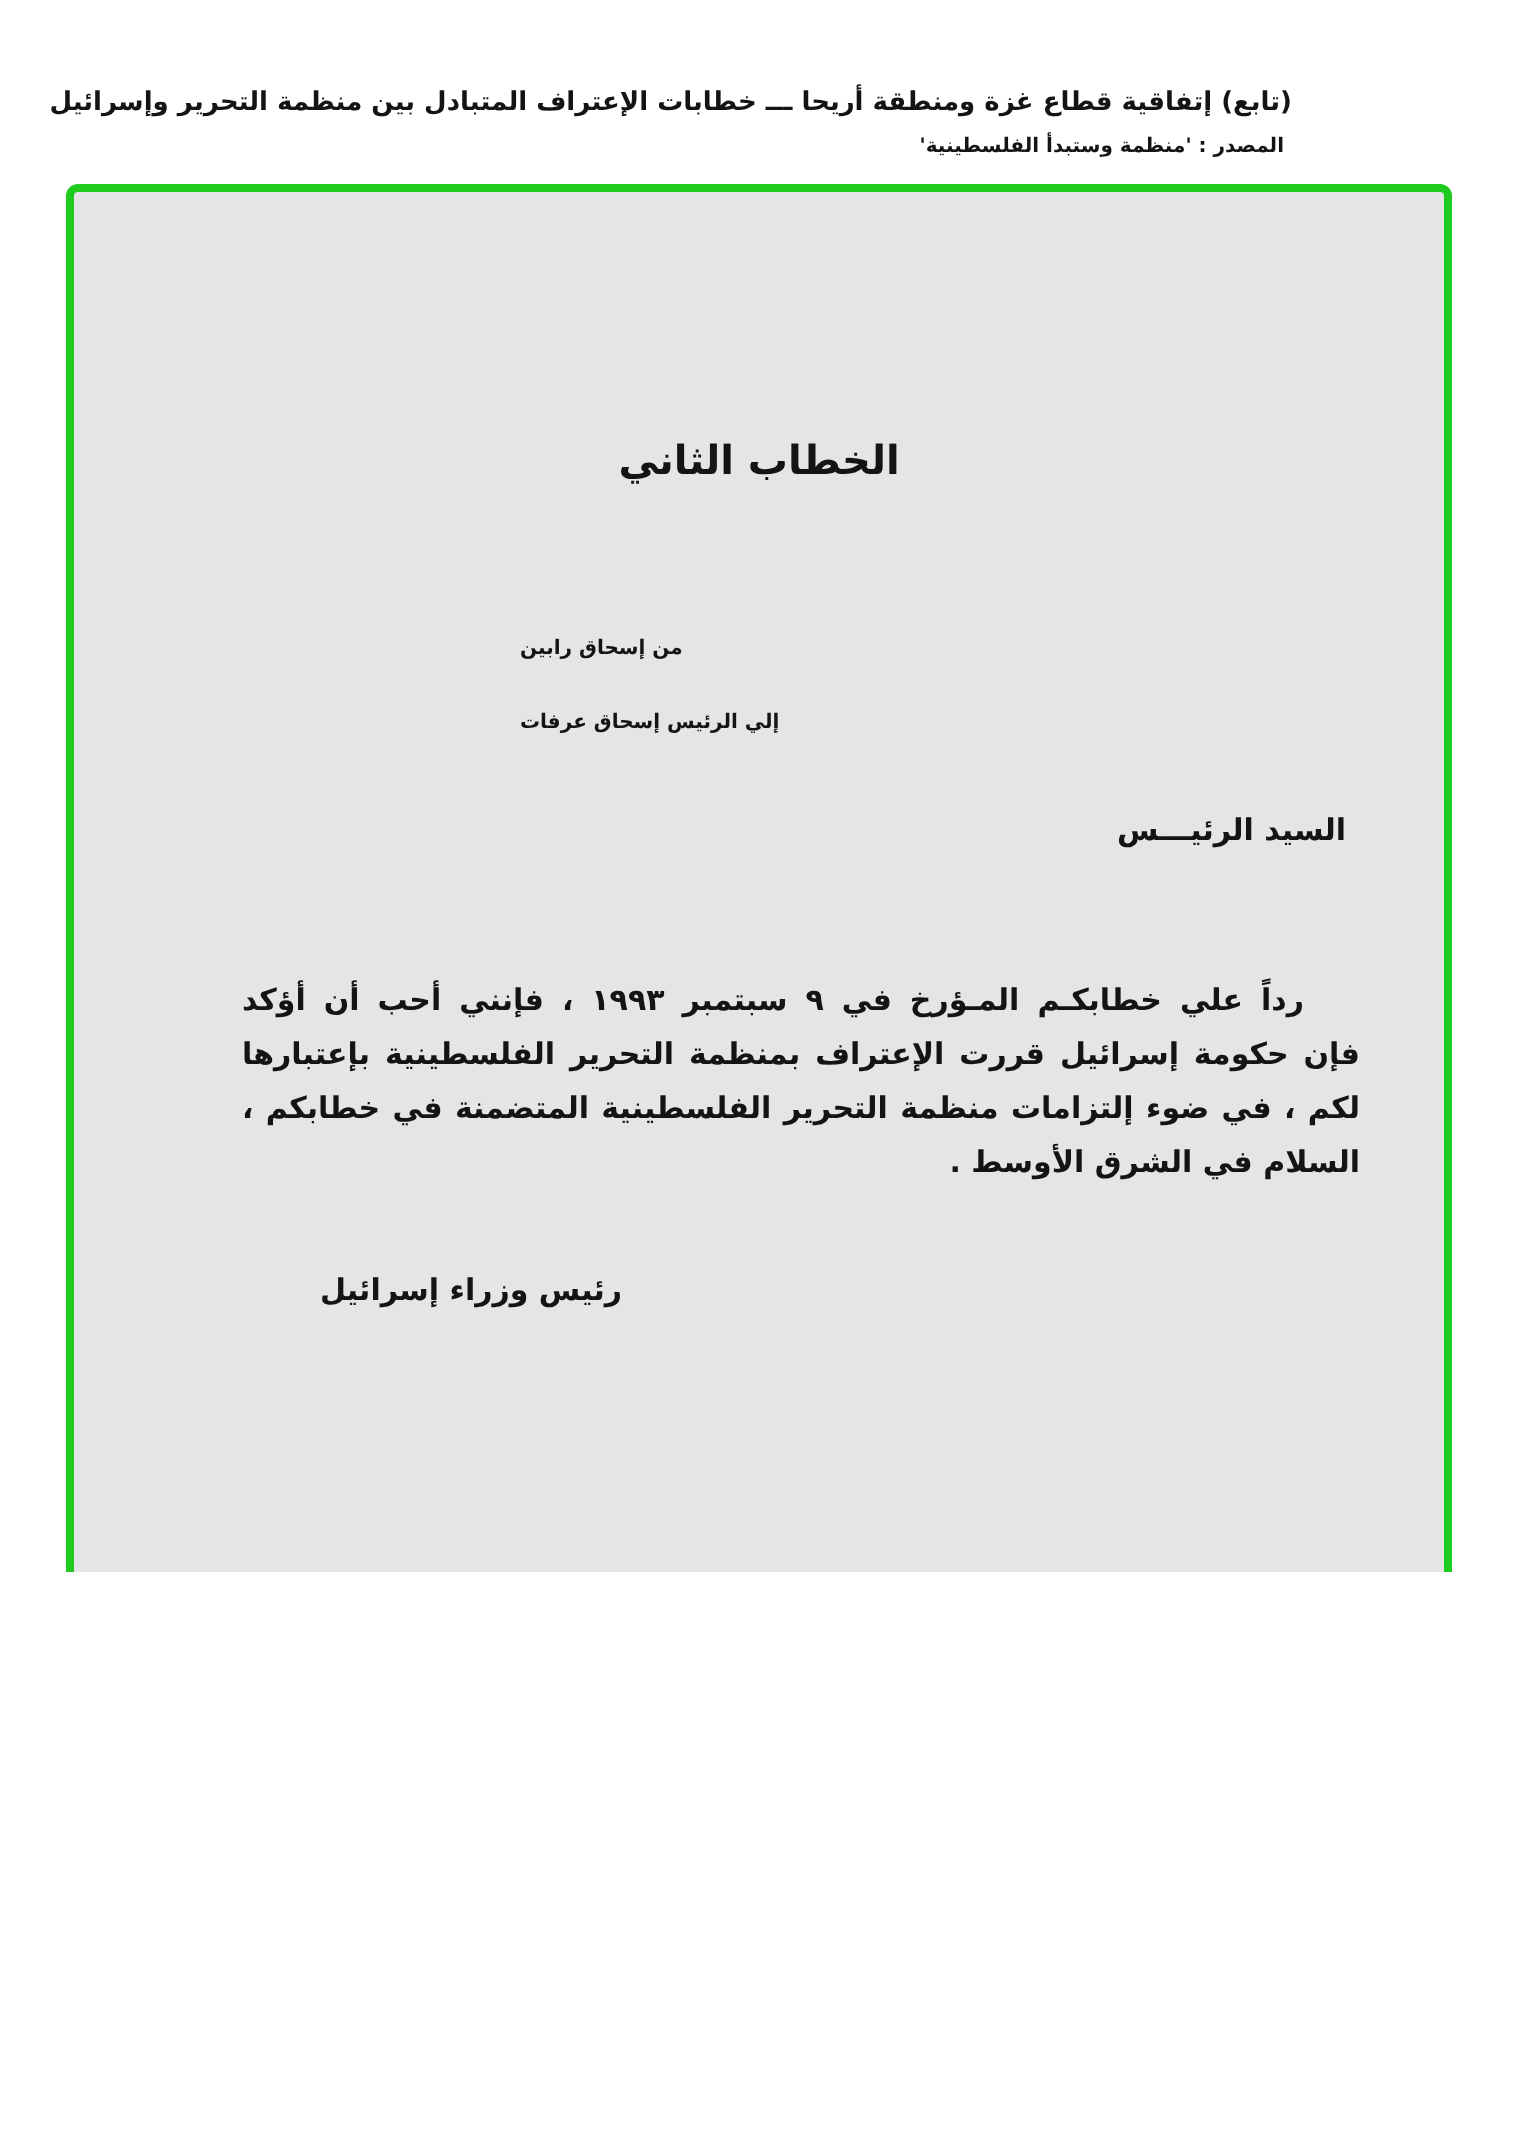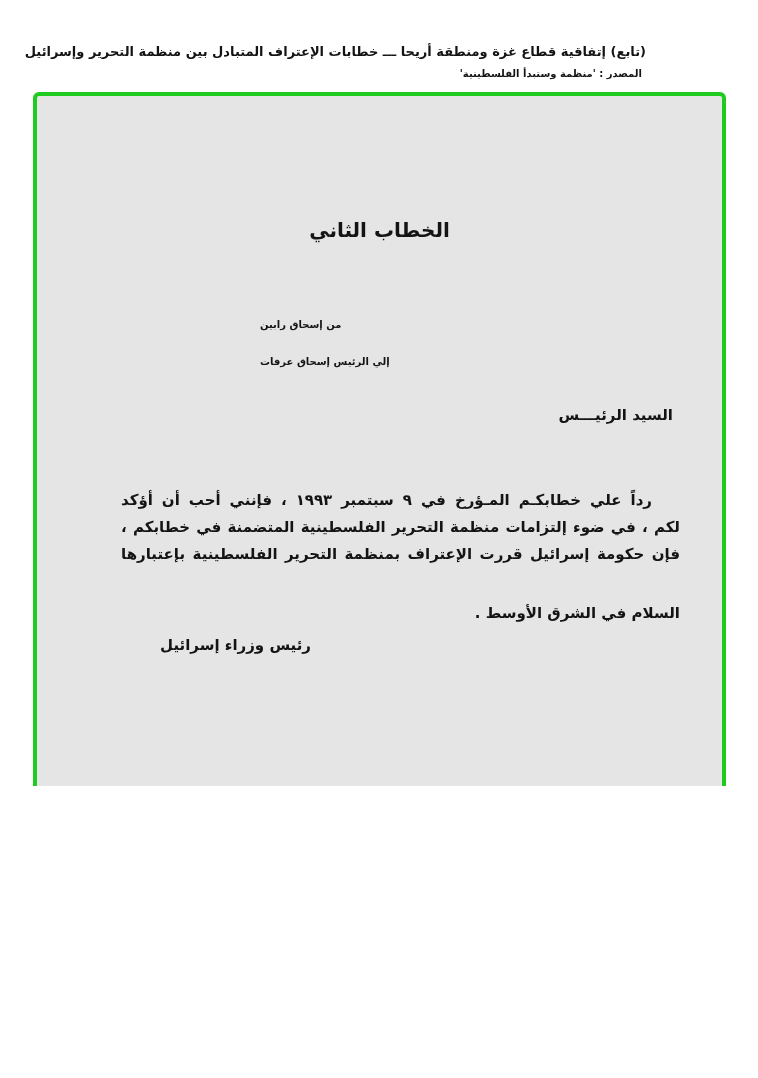--- a/index.html
+++ b/index.html
@@ -82,21 +82,21 @@
     direction: rtl;
     font-size: 15px;
     font-weight: bold;
     line-height: 27px;
   }
   .body-line {
     text-align: justify;
     text-align-last: justify;
   }
   .body-line.first { padding-right: 28px; margin-top: 48px; }
-  .body-line.last  { text-align-last: right; margin-top: 32px; }
+  .body-line.last  { text-align-last: right; }
   .signature {
     position: absolute;
     top: 531px;
     right: 411px;
     direction: rtl;
     text-align: right;
     font-size: 15px;
     font-weight: bold;
     line-height: 36px;
     white-space: nowrap;
@@ -127,22 +127,22 @@
 
     <div class="from-to">
       <div class="from-line">من إسحاق رابين</div>
       <div class="to-line">إلي الرئيس إسحاق عرفات</div>
     </div>
 
     <div class="salutation">السيد الرئيـــس</div>
 
     <div class="letter-body">
       <div class="body-line first">رداً علي خطابكـم المـؤرخ في ٩ سبتمبر ١٩٩٣ ،  فإنني أحب أن أؤكد</div>
+      <div class="body-line">فإن حكومة إسرائيل قررت الإعتراف بمنظمة التحرير الفلسطينية بإعتبارها</div>
       <div class="body-line">لكم ، في ضوء  إلتزامات منظمة التحرير الفلسطينية المتضمنة في خطابكم ،</div>
-      <div class="body-line">فإن حكومة إسرائيل قررت الإعتراف بمنظمة التحرير الفلسطينية بإعتبارها</div>
       <div class="body-line last">السلام في الشرق الأوسط .</div>
     </div>
 
     <div class="signature">
       <div>رئيس وزراء إسرائيل</div>
     </div>
 
   </div>
 
   <div class="page-number">٣</div>

